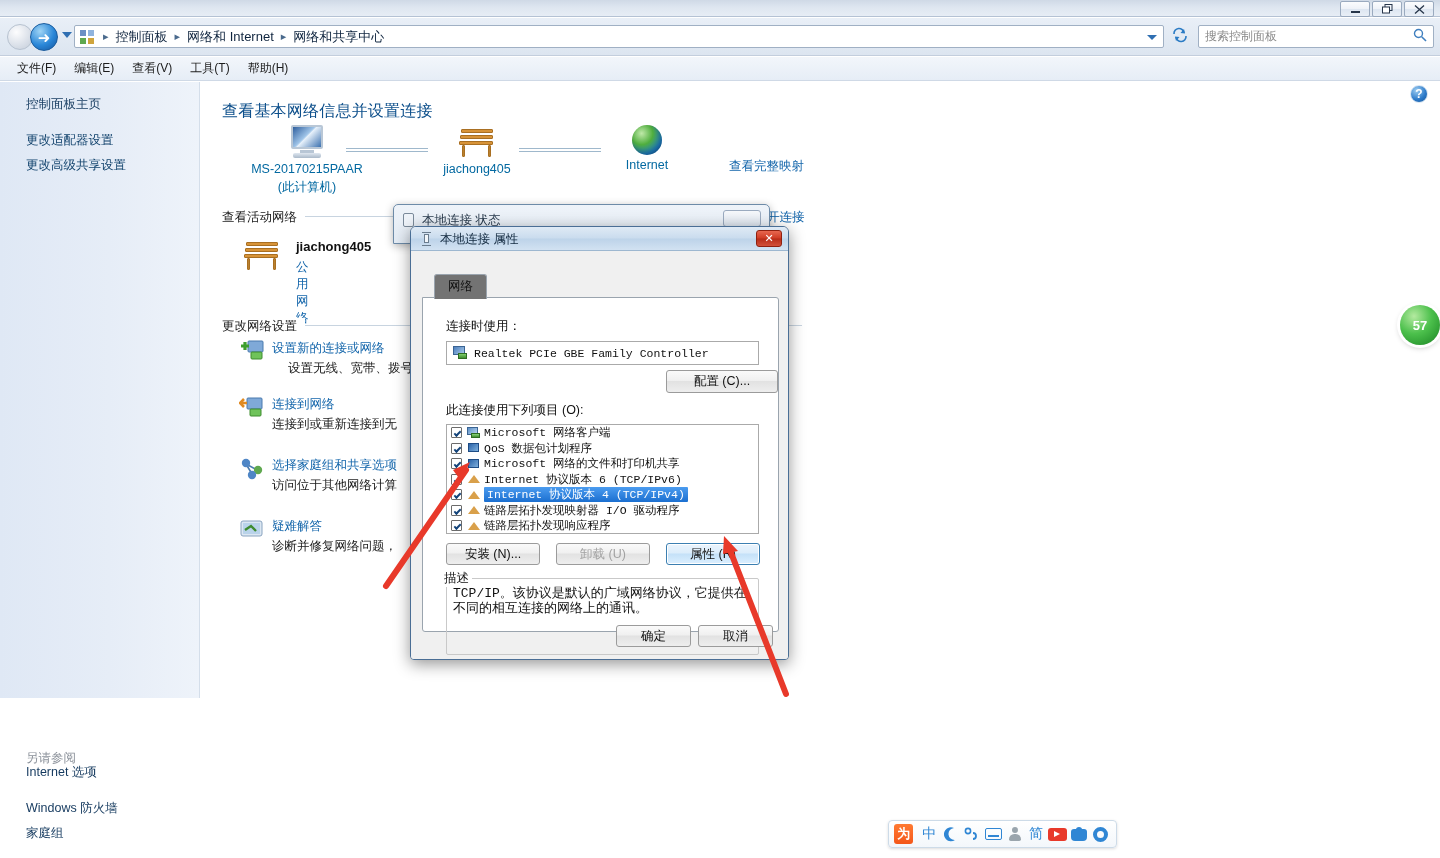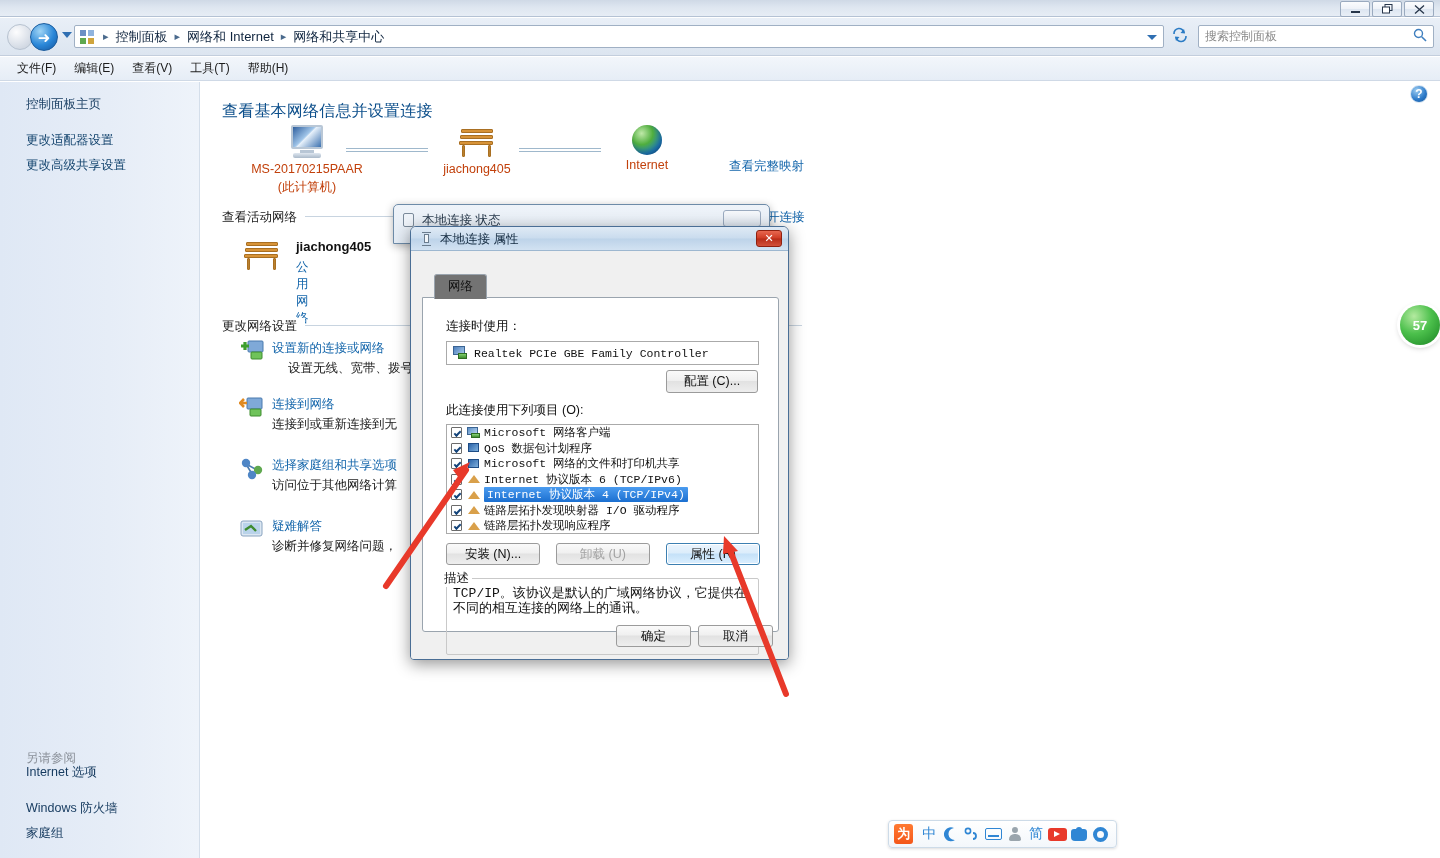--- a/index.html
+++ b/index.html
@@ -93,21 +93,21 @@
     display: flex; align-items: center; padding-left: 8px;
   }
   .menuitem { font-size: 12px; color: #1c1c1c; padding: 2px 9px; cursor: default; }
 
   
   #content {
     position: absolute; left: 0; top: 82px; width: 1440px; height: 776px;
     background: #fff;
   }
   #sidebar {
-    position: absolute; left: 0; top: 0; width: 200px; height: 776px;
+    position: absolute; left: 0; top: 0; width: 200px; height: 616px;
     background: linear-gradient(to right, #dfe8f5 0%, #e6edf7 55%, #eef3fa 100%);
     border-right: 1px solid #d4deea;
   }
   .side-link {
     position: absolute; left: 26px; font-size: 12.5px; color: #14395e;
     white-space: nowrap;
   }
   .side-head {
     position: absolute; left: 26px; font-size: 12.5px; color: #8a9099;
     white-space: nowrap;
@@ -127,21 +127,21 @@
     border: 1px solid #d7e5f3;
   }
   #pagetitle {
     position: absolute; left: 21px; top: 19px;
     font-size: 16px; color: #0d4f8b; letter-spacing: .2px;
   }
 
   
   #netmap { position: absolute; left: 21px; top: 43px; width: 610px; height: 78px; }
   .nodewrap { position: absolute; text-align: center; width: 130px; }
-  .nodelabel { font-size: 12.5px; color: #c2410c; margin-top: 3px; line-height: 15px; }
+  .nodelabel { font-size: 12.5px; color: #0369a1; margin-top: 3px; line-height: 15px; }
   .maplink { position: absolute; left: 507px; top: 33px; font-size: 12.5px; color: #1466ab; }
   .mapline {
     position: absolute; height: 4px; top: 23px;
     border-top: 1px solid #9fb8cc; border-bottom: 1px solid #9fb8cc;
   }
 
   .sec-head {
     position: absolute; font-size: 12.5px; color: #1a1a1a; white-space: nowrap;
     background: #fff; padding-right: 8px; z-index: 2;
   }
@@ -271,21 +271,21 @@
     border: 1px solid #9b9b9b; border-radius: 3px;
     font-size: 12.5px; color: #111; text-align: center;
     display: flex; align-items: center; justify-content: center;
     font-family: "Liberation Sans", sans-serif;
   }
   .btn.focus {
     background: linear-gradient(to bottom, #eaf4fd 0%, #dcedfb 45%, #c4e1f8 50%, #dcefff 100%);
     border: 1px solid #3c7fb1; box-shadow: inset 0 0 0 1px #ffffff;
   }
   .btn.disabled { color: #a2a2a2; }
-  .btn-config { position: absolute; left: 243px; top: 72px; width: 92px; height: 23px; }
+  .btn-config { position: absolute; left: 243px; top: 72px; width: 112px; height: 23px; }
 
   .itemlist {
     position: absolute; left: 23px; top: 126px; width: 313px; height: 110px;
     background: #fff; border: 1px solid #aaaaaa; overflow: hidden;
   }
   .listrow {
     display: flex; align-items: center; height: 15.5px; padding-left: 4px;
     font-family: "Liberation Mono", "DejaVu Sans Mono", monospace;
     font-size: 11.5px; color: #111; white-space: nowrap;
   }

